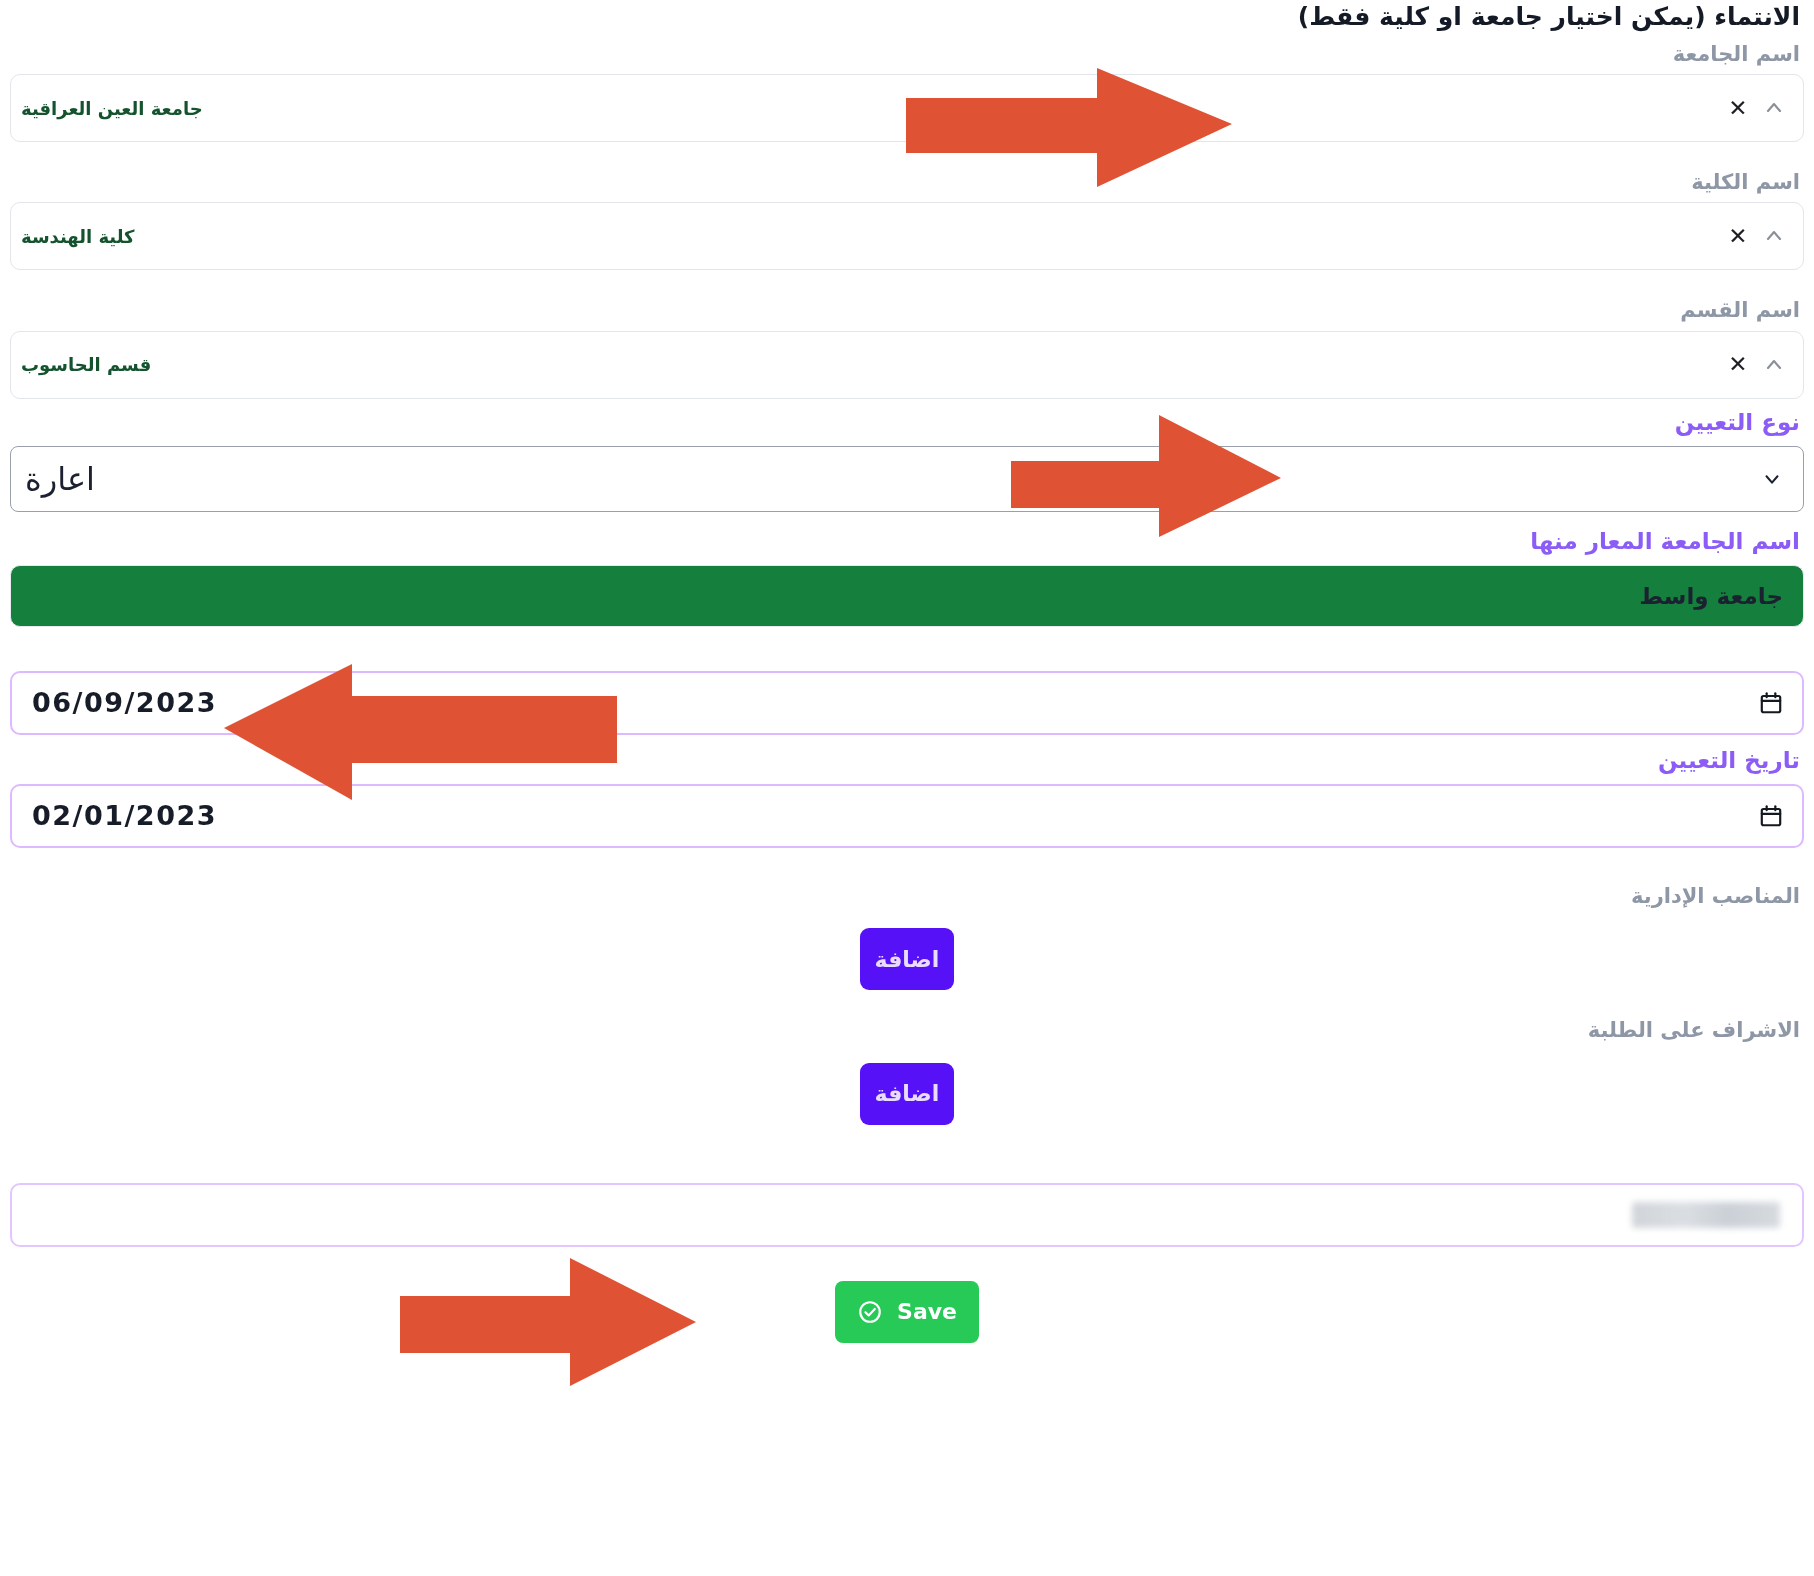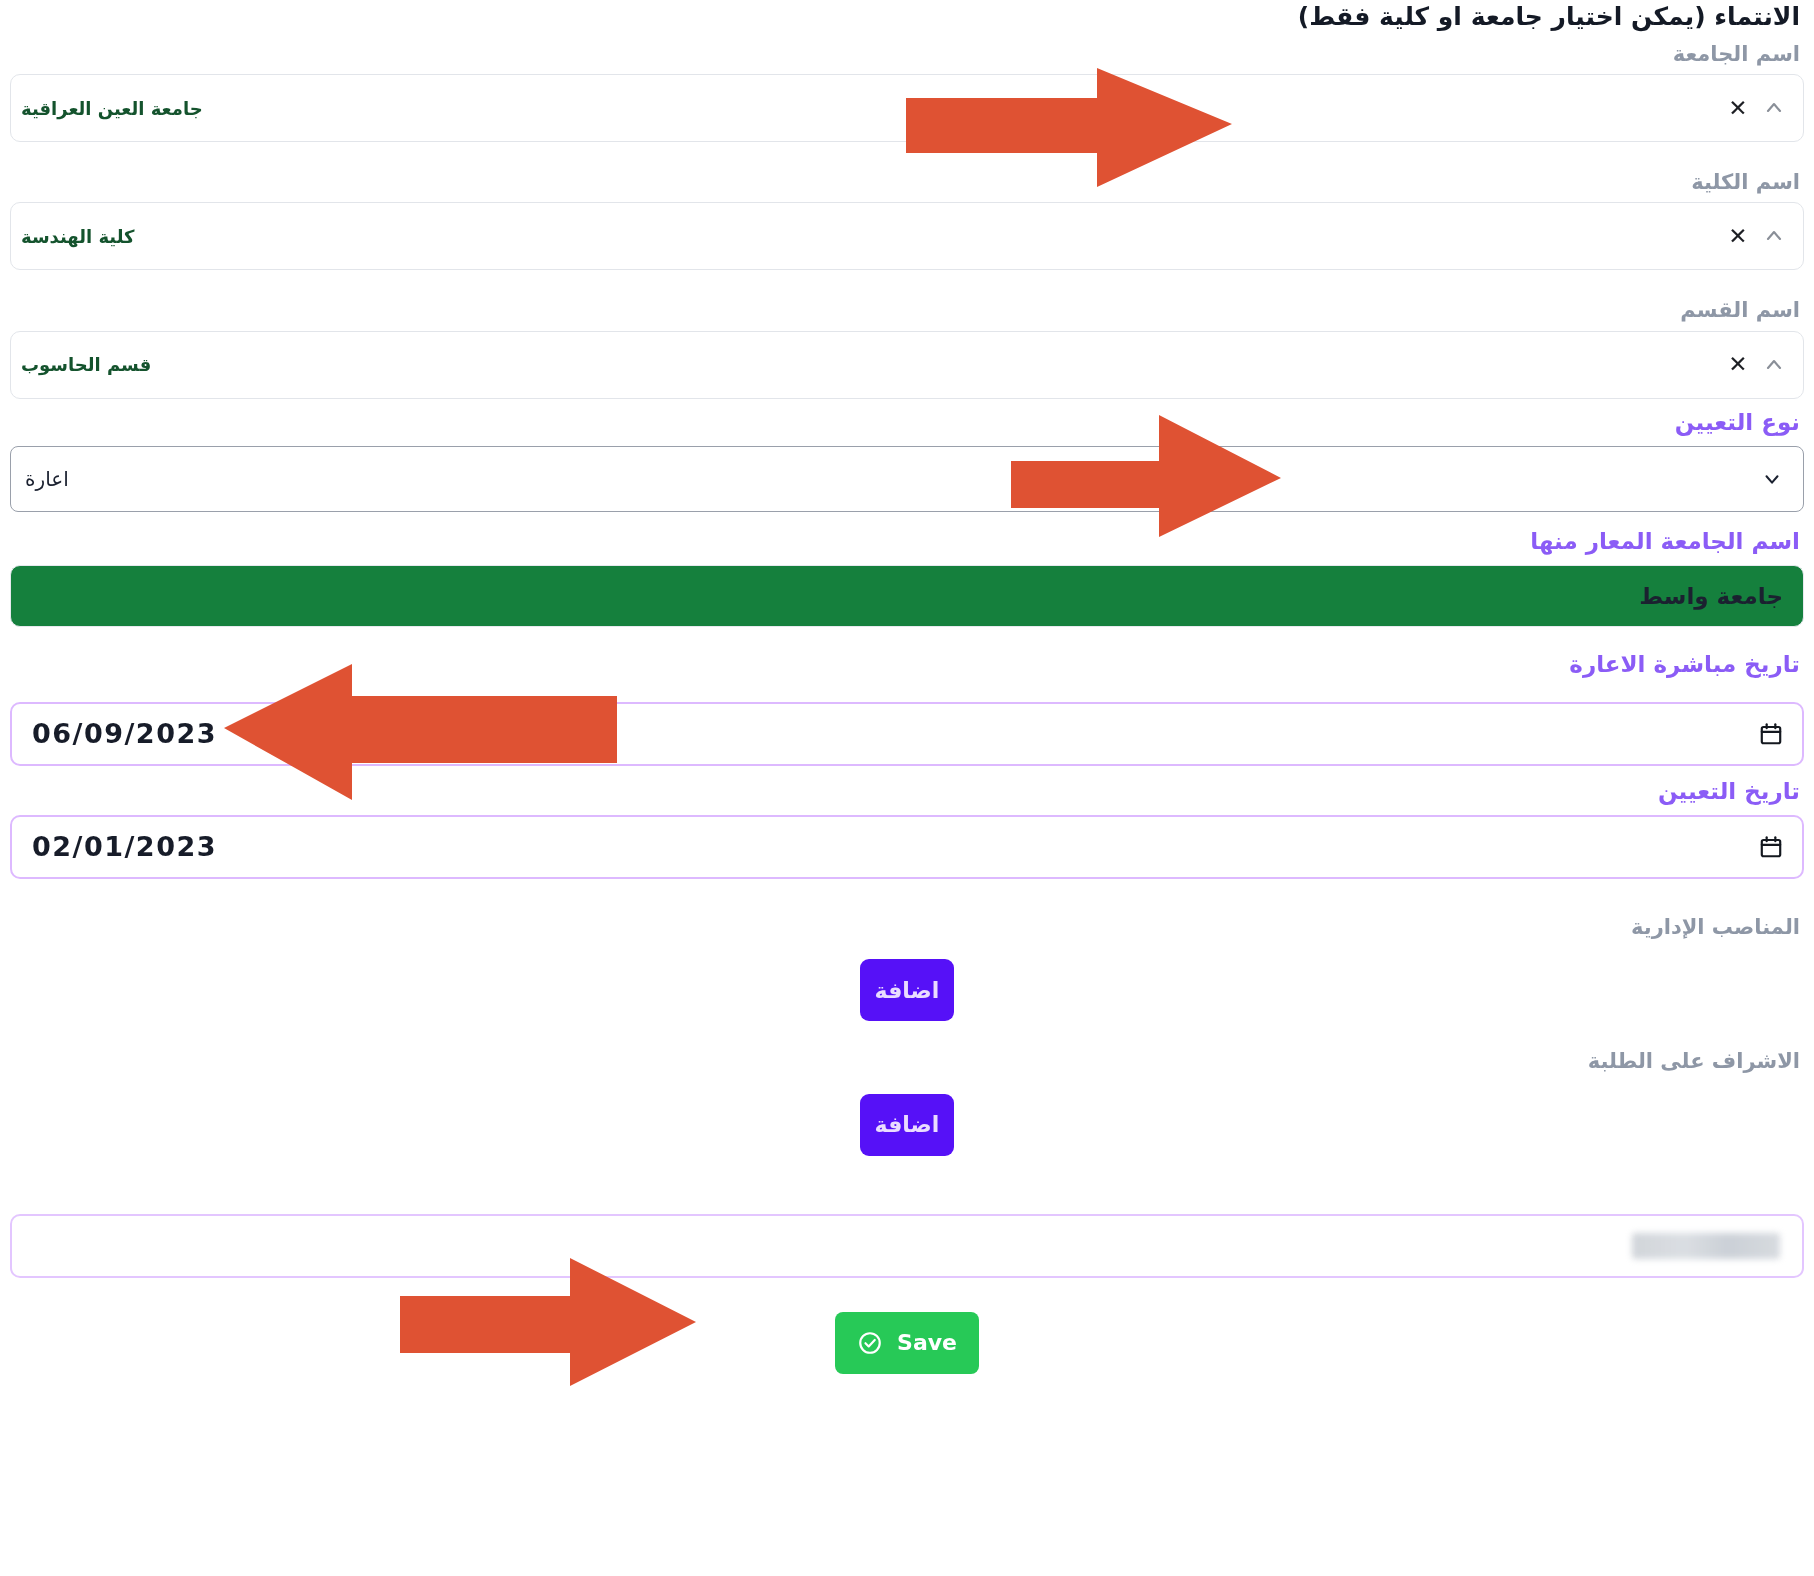--- a/index.html
+++ b/index.html
@@ -79,21 +79,21 @@
     height:66px;
     border:1px solid #9aa0ab;
     border-radius:8px;
     background:#ffffff;
     display:flex;
     align-items:center;
     justify-content:space-between;
     padding:0 20px 0 14px;
   }
   .nsel-value{
-    font-size:20px;
+    font-size:32px;
     font-weight:400;
     color:#1b2130;
     direction:rtl;
   }
   .chev-down{ color:#1b2130; }
 
   
   .ro-field{
     box-sizing:border-box;
     width:100%;
@@ -270,21 +270,20 @@
   <div class="sp-14"></div>
 
   <div class="lbl dark">اسم الجامعة المعار منها</div>
   <div class="sp-8"></div>
   <div class="ro-field">
     <span class="ro-value">جامعة واسط</span>
   </div>
 
   <div class="sp-22"></div>
 
-  <div class="lbl dark">تاريخ مباشرة الاعارة</div>
   <div class="sp-22"></div>
   <div class="date-field">
     <span class="date-value">06/09/2023</span>
     <span class="cal-icon">
       <svg width="26" height="26" viewBox="0 0 24 24" fill="none" stroke="currentColor" stroke-width="2" stroke-linecap="round" stroke-linejoin="round">
         <rect x="3.5" y="5.5" width="17" height="15" rx="1.6"></rect>
         <line x1="3.5" y1="10" x2="20.5" y2="10"></line>
         <line x1="8" y1="3" x2="8" y2="6.6"></line>
         <line x1="16" y1="3" x2="16" y2="6.6"></line>
       </svg>

